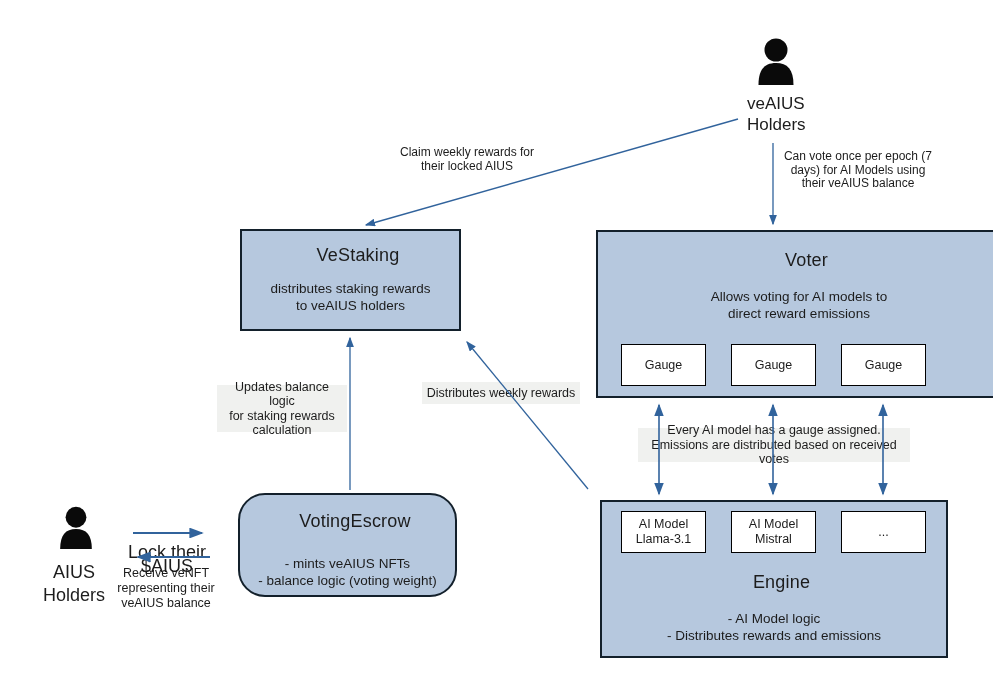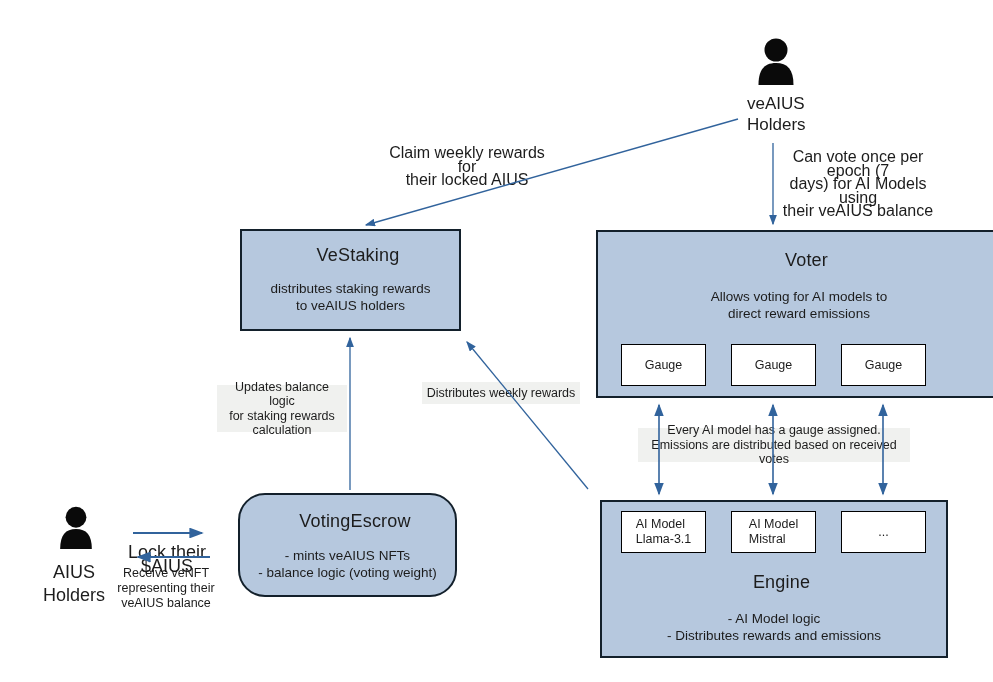--- a/index.html
+++ b/index.html
@@ -36,29 +36,29 @@
   .subbox {
     position: absolute;
     box-sizing: border-box;
     width: 85px;
     height: 42px;
     background: var(--gauge-fill, #ffffff);
     border: 1.5px solid var(--gauge-border, #000000);
     display: flex;
     align-items: center;
     justify-content: center;
-    text-align: left;
+    text-align: center;
     font-size: 12.5px;
     line-height: 15px;
     white-space: pre-line;
   }
   .free-label {
     position: absolute;
     text-align: center;
-    font-size: 16px;
+    font-size: 12px;
     line-height: 13.5px;
     white-space: pre-line;
   }
   .shaded {
     background: var(--label-bg, #f0f1ef);
     line-height: 14.5px;
     font-size: 12.5px;
     display: flex;
     align-items: center;
     justify-content: center;
@@ -118,21 +118,21 @@
     <div class="box-title" style="top:18px;">Voter</div>
     <div class="box-body" style="top:56px;">Allows voting for AI models to
 direct reward emissions</div>
     <div class="subbox" style="left:23px; top:112px;">Gauge</div>
     <div class="subbox" style="left:133px; top:112px;">Gauge</div>
     <div class="subbox" style="left:243px; top:112px;">Gauge</div>
   </div>
 
   <div class="box" style="left:238px; top:493px; width:219px; height:104px;border-radius:27px;">
     <div class="box-title" style="top:16px;">VotingEscrow</div>
-    <div class="box-body" style="top:52px;">- mints veAIUS NFTs
+    <div class="box-body" style="top:60px;">- mints veAIUS NFTs
 - balance logic (voting weight)</div>
   </div>
 
   <div class="box" style="left:600px; top:500px; width:348px; height:158px;">
     <div class="subbox" style="left:19px; top:9px;">AI Model
 Llama-3.1</div>
     <div class="subbox" style="left:129px; top:9px;">AI Model
 Mistral</div>
     <div class="subbox" style="left:239px; top:9px;">...</div>
     <div class="box-title" style="top:70px;">Engine</div>

